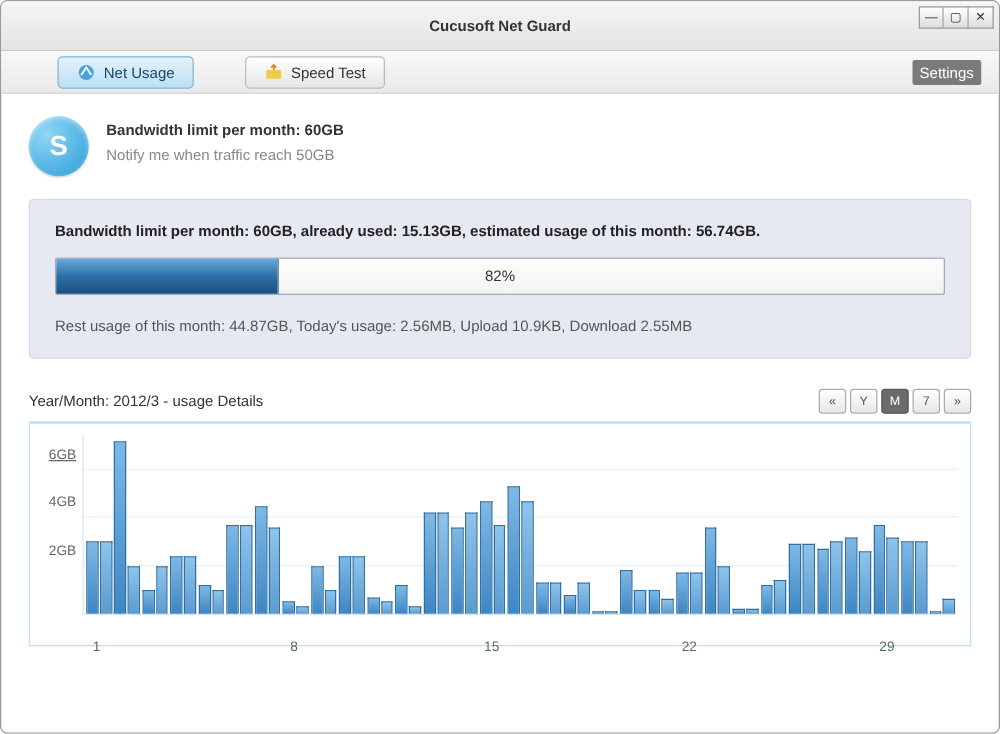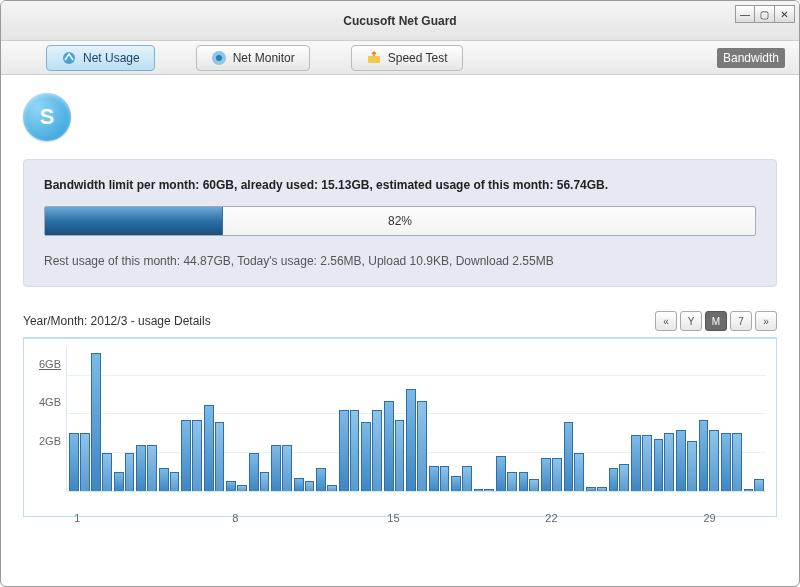--- a/index.html
+++ b/index.html
@@ -60,41 +60,36 @@
         <svg viewBox="0 0 16 16">
             <circle cx="8" cy="8" r="6" fill="#4aa3d8"></circle>
             <path d="M4 10 L8 4 L12 10" stroke="#fff" fill="none" stroke-width="1.5"></path>
           </svg>
       </span>
       <span>Net Usage</span>
     </div>
     <div class="tab">
       <span class="tab-ico">
         <svg viewBox="0 0 16 16">
-            <circle cx="8" cy="8" r="7" fill="#8fc7e8"></circle>
-            <circle cx="8" cy="8" r="3" fill="#2a7db2"></circle>
-          </svg>
-      </span>
-      <span>Net Monitor</span>
-    </div>
-    <div class="tab">
-      <span class="tab-ico">
-        <svg viewBox="0 0 16 16">
             <rect x="2" y="6" width="12" height="7" rx="1" fill="#f3c94b"></rect>
             <path d="M8 6 L8 2 M6 4 L8 2 L10 4" stroke="#d48f1a" stroke-width="1.5" fill="none"></path>
           </svg>
       </span>
       <span>Speed Test</span>
     </div>
-    <div class="settings-link">Bandwidth</div>
+    <div class="settings-link">Settings</div>
   </div>
 
   <div class="content">
     <div class="header-row">
       <div class="logo-circle">S</div>
+      <div class="header-txt">
+        <div class="header-line1">Bandwidth limit per month: 60GB</div>
+        <div class="header-line2">Notify me when traffic reach 50GB</div>
+      </div>
     </div>
 
     <div class="usage-panel">
       <div class="usage-summary">Bandwidth limit per month: 60GB, already used: 15.13GB, estimated usage of this month: 56.74GB.</div>
       <div class="progress-outer">
         <div class="progress-fill" id="progress-fill" style="width: 25%;"></div>
         <span class="progress-label">82%</span>
       </div>
       <div class="rest-line">Rest usage of this month: 44.87GB,    Today's usage: 2.56MB, Upload 10.9KB, Download 2.55MB</div>
     </div>

